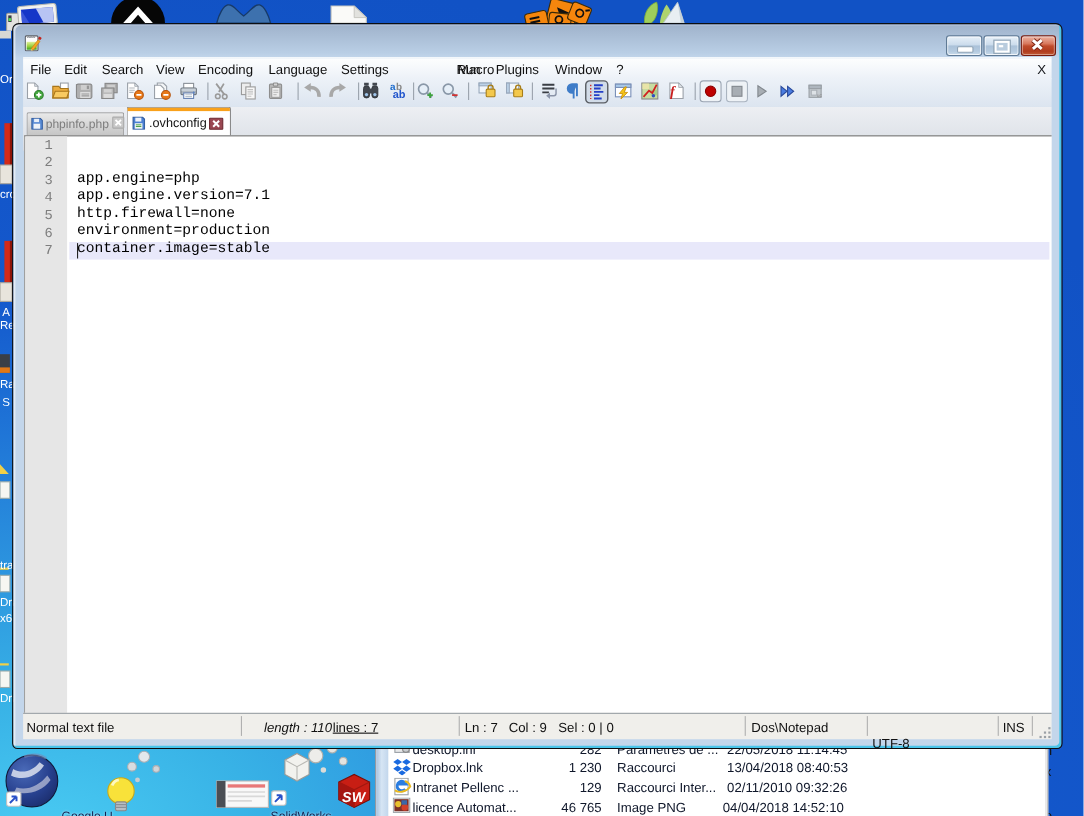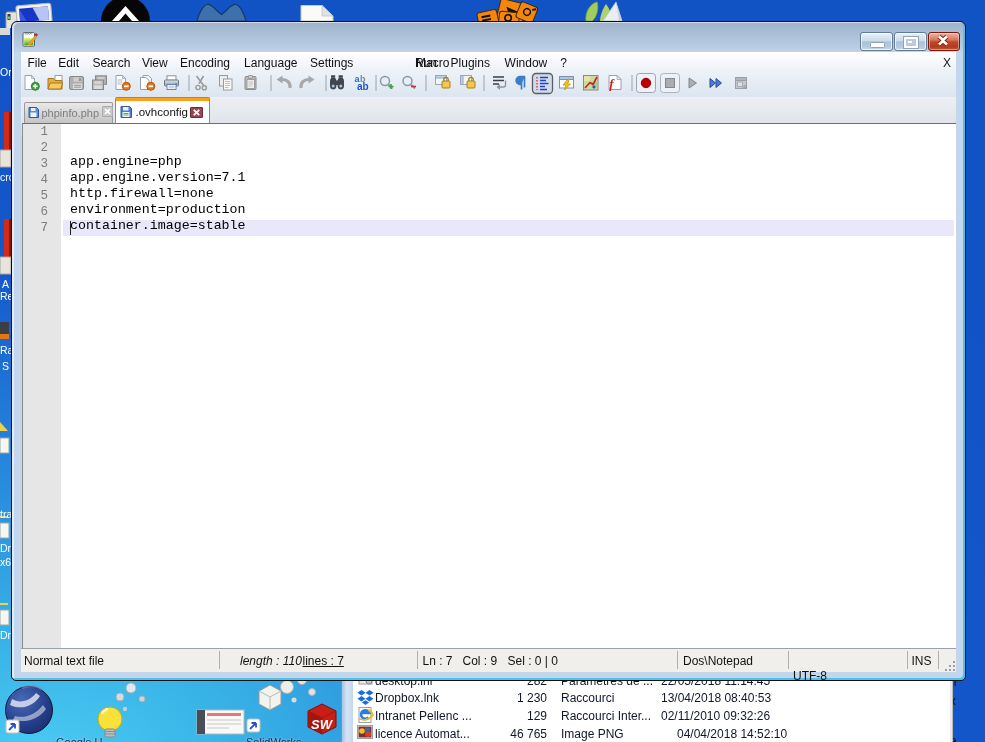--- a/index.html
+++ b/index.html
@@ -177,21 +177,21 @@
   <svg class="abs" style="left:16px;top:60px;" width="17" height="14" viewBox="0 0 17 14">
     <rect x="0.5" y="0.5" width="15" height="13" fill="#fff" stroke="#9aa0a6"></rect>
     <rect x="1.5" y="1.5" width="13" height="11" fill="#7B3028"></rect>
     <circle cx="5" cy="6" r="2.8" fill="#E8C030"></circle>
       <circle cx="11" cy="9" r="3" fill="#D04028"></circle>
       <rect x="8" y="2.5" width="5" height="4" fill="#3868A8"></rect>
   </svg>
   <span class="txt" style="left:34px;top:61.5px;">licence Automat...</span>
   <span class="txt" style="left:157px;top:61.5px;text-align:right;width:49px;">46 765</span>
   <span class="txt" style="left:220px;top:61.5px;">Image PNG</span>
-  <span class="txt" style="left:336px;top:61.5px;">04/04/2018 14:52:10</span>
+  <span class="txt" style="left:316px;top:61.5px;">04/04/2018 14:52:10</span>
 </div>
 
 <div id="blicons">
   <svg class="abs" style="left:0;top:670px;" width="400" height="72" viewBox="0 0 400 72">
 
     <defs>
       <radialGradient id="globe" cx="0.35" cy="0.3" r="0.9">
         <stop offset="0" stop-color="#4A6AB8"></stop>
           <stop offset="0.55" stop-color="#27408E"></stop>
           <stop offset="1" stop-color="#16255E"></stop>

